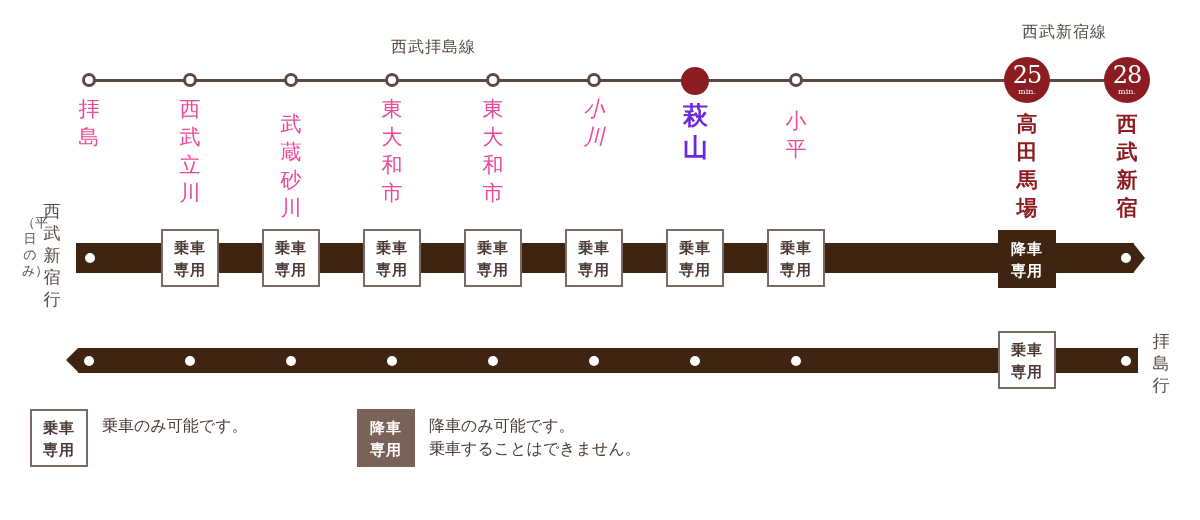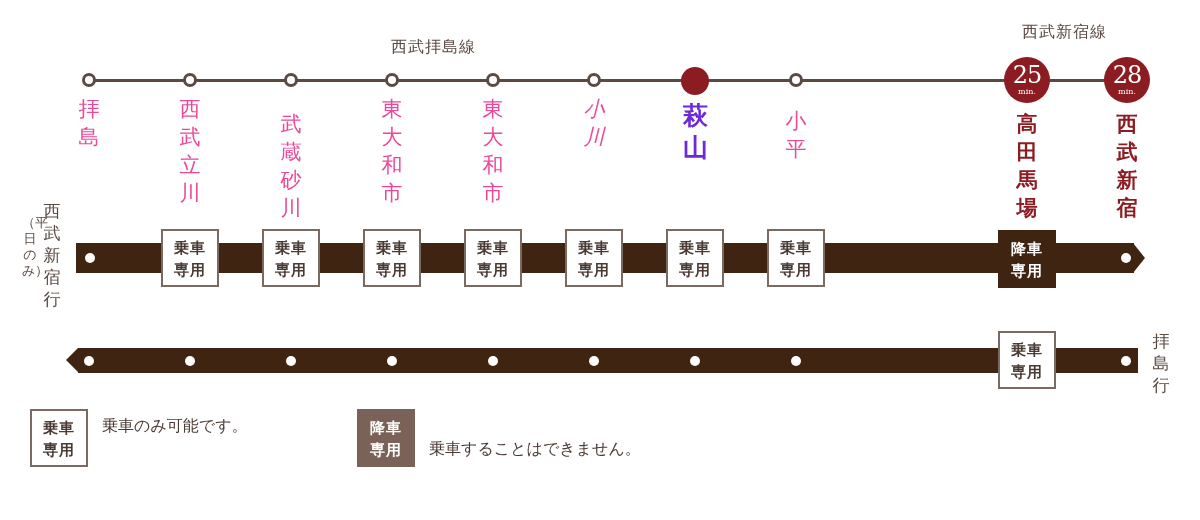--- a/index.html
+++ b/index.html
@@ -129,14 +129,14 @@
   <span>乗車</span><br><span>専用</span>
 </div>
 <div class="legend-text" style="left:102px; top:414px;">
   <span>乗車のみ可能です。</span><br>
 </div>
 
 <div class="legend-box alight" style="left:357px; top:409px;">
   <span>降車</span><br><span>専用</span>
 </div>
 <div class="legend-text" style="left:429px; top:414px;">
-  <br><span>乗車することはできません。</span>
+  <span>降車のみ可能です。</span><br><span>乗車することはできません。</span>
 </div>
 
 </body></html>

